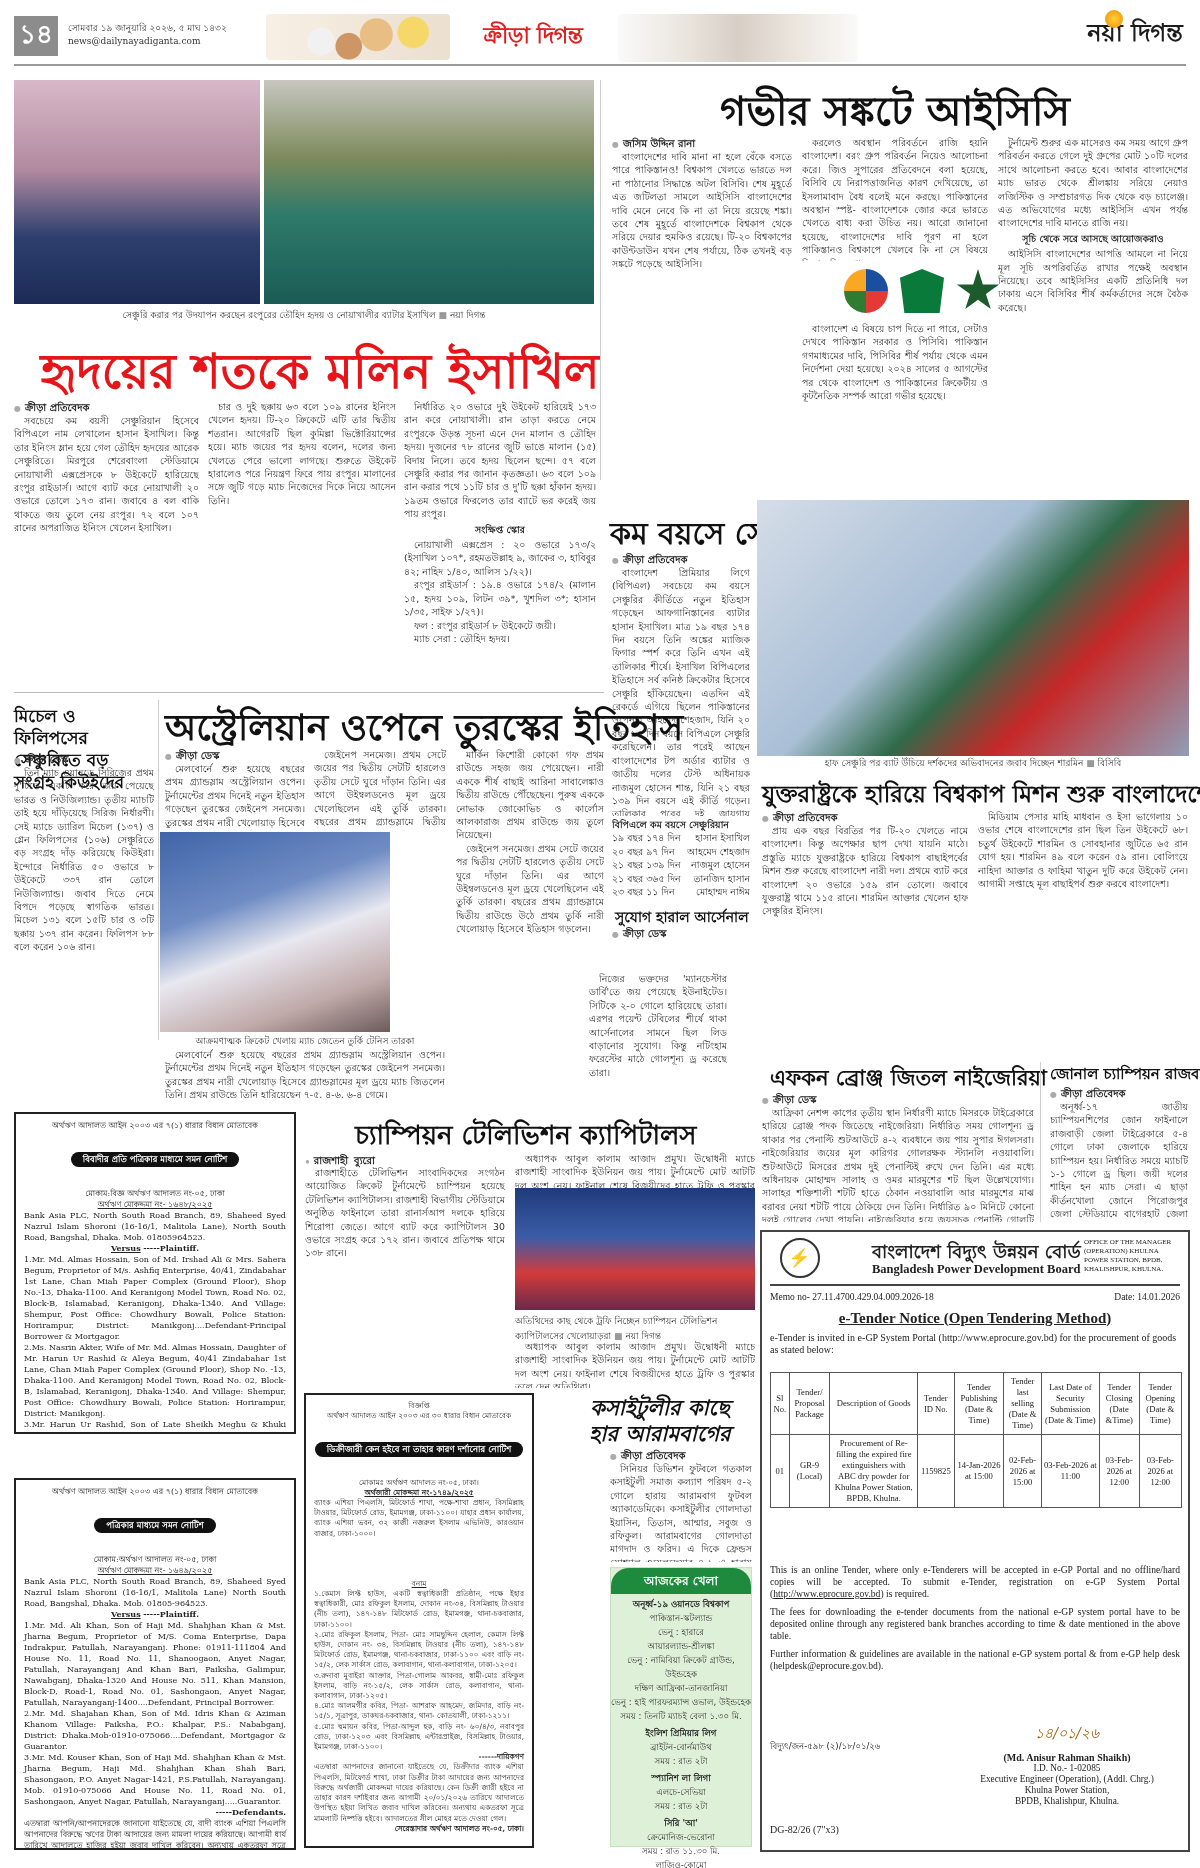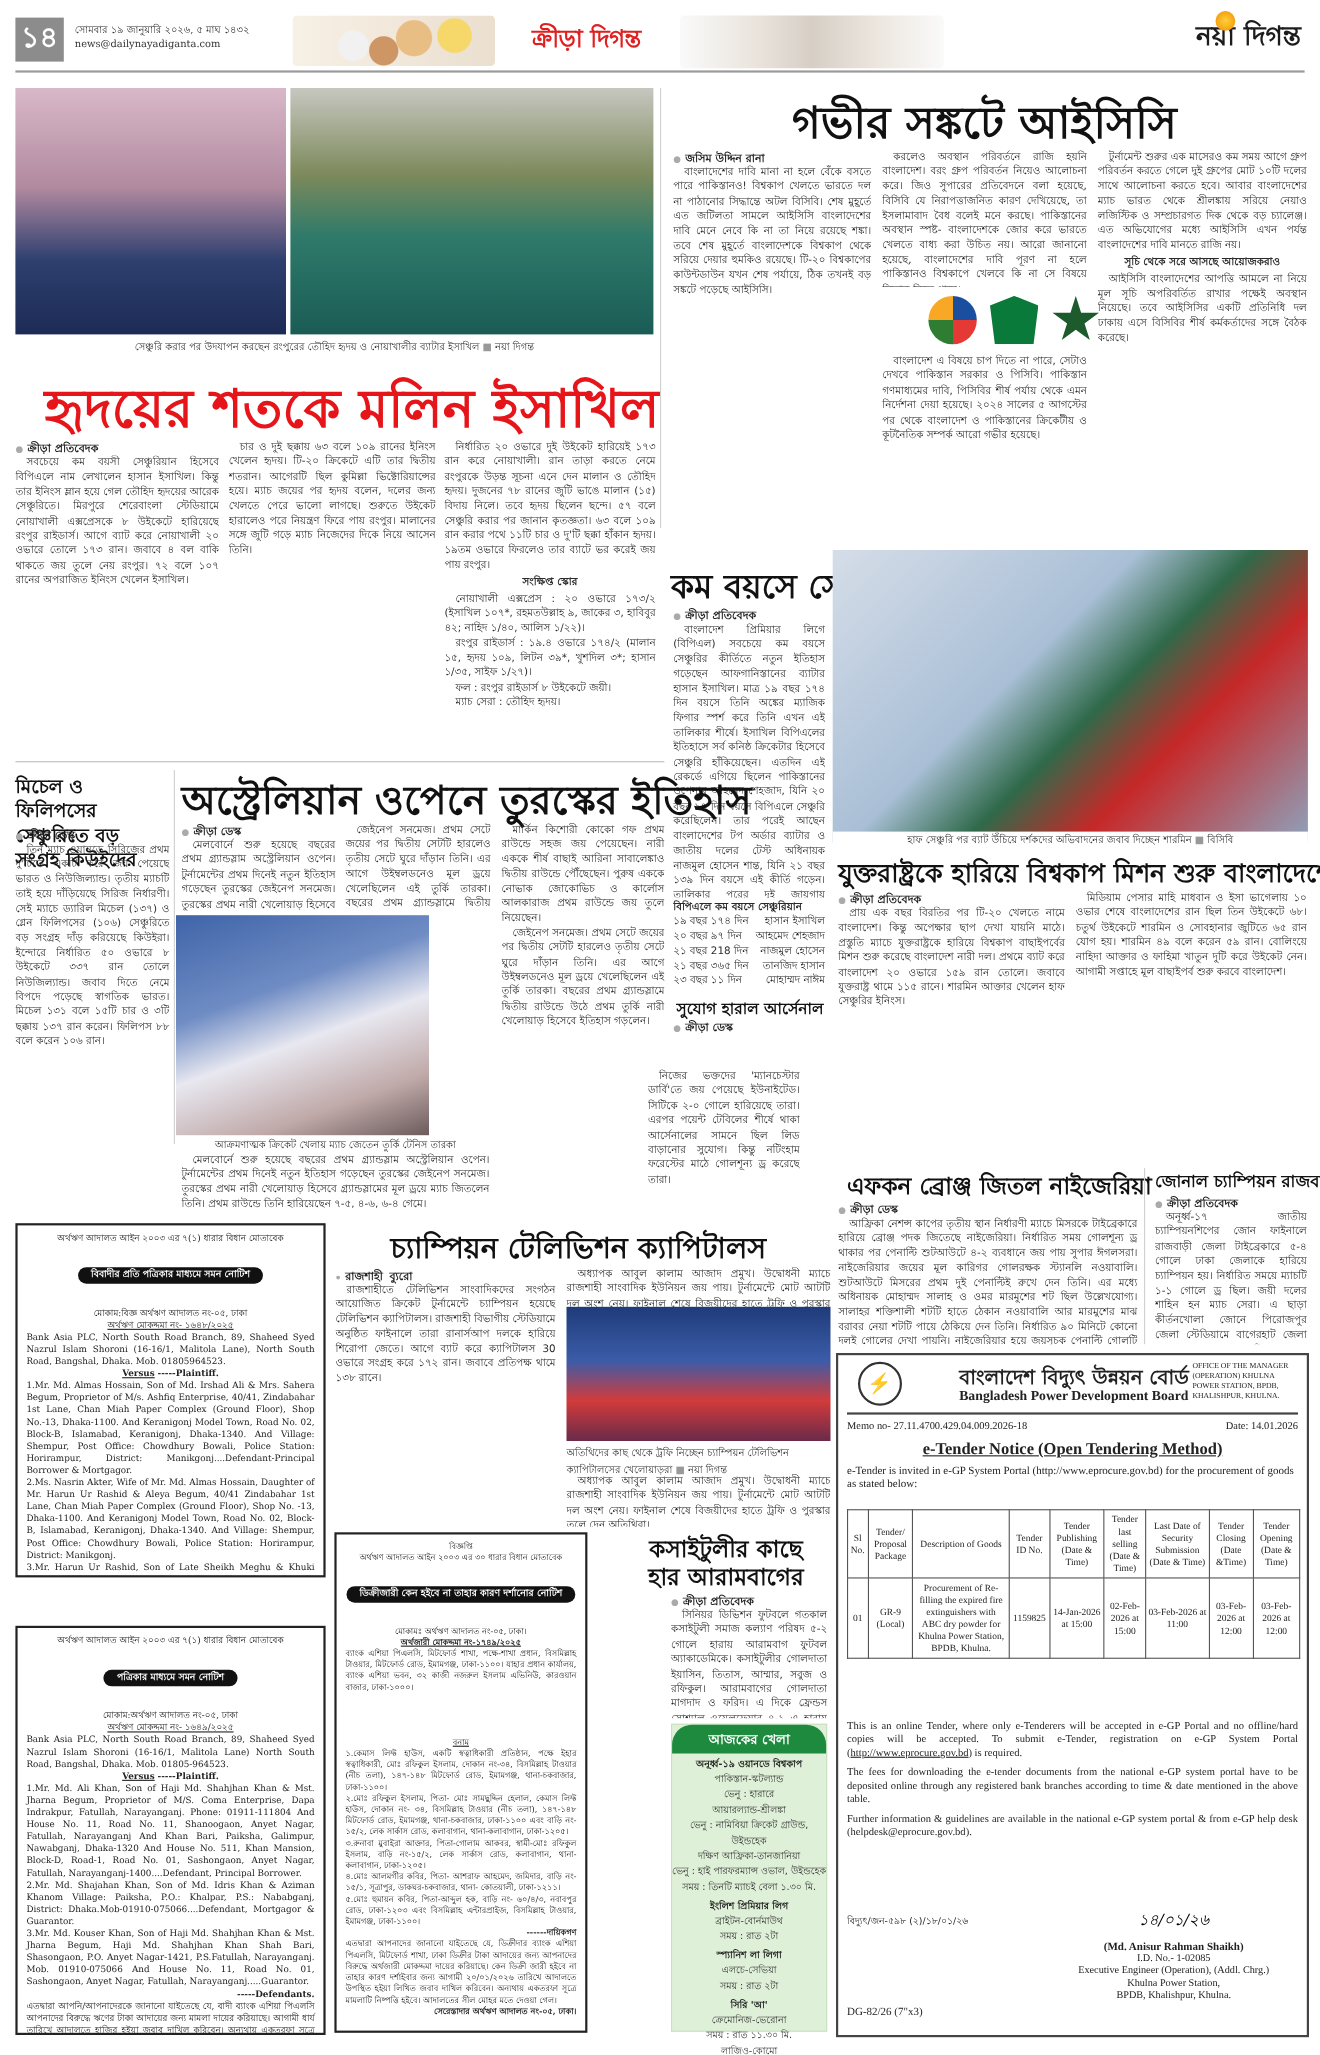--- a/index.html
+++ b/index.html
@@ -76,21 +76,21 @@
   .t-memo { position: absolute; left: 8px; top: 60px; font-size: 9.5px; }
   .t-date { position: absolute; right: 8px; top: 60px; font-size: 9.5px; }
   .t-title { position: absolute; left: 0; right: 0; top: 78px; text-align: center; font-size: 15px; font-weight: bold; text-decoration: underline; }
   .t-intro { position: absolute; left: 8px; right: 8px; top: 100px; font-size: 10px; line-height: 12px; }
   table.t-table { position: absolute; left: 8px; top: 140px; width: 412px; border-collapse: collapse; font-size: 8.6px; line-height: 11px; text-align: center; }
   table.t-table th, table.t-table td { border: 1px solid #555; padding: 3px 2px; font-weight: normal; vertical-align: middle; }
   .t-para { position: absolute; left: 8px; right: 8px; font-size: 9.6px; line-height: 12px; text-align: justify; }
   .t-para a { color: #222; }
   .t-ref { position: absolute; left: 8px; top: 508px; font-size: 8.5px; font-family: "DejaVu Sans", sans-serif; }
   .t-sign { position: absolute; left: 190px; top: 496px; width: 230px; text-align: center; font-size: 9.3px; line-height: 11px; }
-  .t-sig-scrawl { height: 24px; font-style: italic; font-size: 14px; color: #000000; font-family: "DejaVu Serif", serif; margin-top: 13px; }
+  .t-sig-scrawl { height: 24px; font-style: italic; font-size: 14px; color: #a16207; font-family: "DejaVu Serif", serif; }
   .t-sign .name { font-weight: bold; font-size: 10px; }
   .t-dg { position: absolute; left: 8px; top: 592px; font-size: 10px; }
 </style>
 </head>
 <body>
 
 <div class="page-no">১৪</div>
 <div class="mast-date">
   <div>সোমবার ১৯ জানুয়ারি ২০২৬, ৫ মাঘ ১৪৩২</div>
   <div>news@dailynayadiganta.com</div>
@@ -162,21 +162,21 @@
   <div id="age-rows">
       <div style="display: flex; justify-content: space-between;">
         <span>১৯ বছর ১৭৪ দিন</span>
         <span>হাসান ইসাখিল</span>
       </div>
       <div style="display: flex; justify-content: space-between;">
         <span>২০ বছর ৯৭ দিন</span>
         <span>আহমেদ শেহজাদ</span>
       </div>
       <div style="display: flex; justify-content: space-between;">
-        <span>২১ বছর 218 দিন</span>
+        <span>২১ বছর ১৩৯ দিন</span>
         <span>নাজমুল হোসেন</span>
       </div>
       <div style="display: flex; justify-content: space-between;">
         <span>২১ বছর ৩৬৫ দিন</span>
         <span>তানজিদ হাসান</span>
       </div>
       <div style="display: flex; justify-content: space-between;">
         <span>২৩ বছর ১১ দিন</span>
         <span>মোহাম্মদ নাঈম</span>
       </div>
@@ -289,21 +289,21 @@
   <div>১.কেমাস লিফ্ট হাউস, একটি স্বত্বাধিকারী প্রতিষ্ঠান, পক্ষে ইহার স্বত্বাধিকারী, মোঃ রফিকুল ইসলাম, দোকান নং-৩৪, বিসমিল্লাহ টাওয়ার (নীচ তলা), ১৪৭-১৪৮ মিটফোর্ড রোড, ইমামগঞ্জ, থানা-চকবাজার, ঢাকা-১১০০।</div>
   <div>২.মোঃ রফিকুল ইসলাম, পিতা- মোঃ সামছুদ্দিন হেলাল, কেমাস লিফ্ট হাউস, দোকান নং- ৩৪, বিসমিল্লাহ টাওয়ার (নীচ তলা), ১৪৭-১৪৮ মিটফোর্ড রোড, ইমামগঞ্জ, থানা-চকবাজার, ঢাকা-১১০০ এবং বাড়ি নং- ১৫/২, লেক সার্কাস রোড, কলাবাগান, থানা-কলাবাগান, ঢাকা-১২০৫।</div>
   <div>৩.রুনাবা মুবাইরা আক্তার, পিতা-গোলাম আকবর, স্বামী-মোঃ রফিকুল ইসলাম, বাড়ি নং-১৫/২, লেক সার্কাস রোড, কলাবাগান, থানা-কলাবাগান, ঢাকা-১২০৫।</div>
   <div>৪.মোঃ আলমগীর কবির, পিতা- আশরাফ আহমেদ, জমিদার, বাড়ি নং- ১৫/১, সূত্রাপুর, ডাকঘর-চকবাজার, থানা- কোতয়ালী, ঢাকা-১২১১।</div>
   <div>৫.মোঃ হুমায়ন কবির, পিতা-আব্দুল হক, বাড়ি নং- ৬০/৪/৩, নবাবপুর রোড, ঢাকা-১২০৩ এবং বিসমিল্লাহ এন্টারপ্রাইজ, বিসমিল্লাহ টাওয়ার, ইমামগঞ্জ, ঢাকা-১১০০।</div>
   <div class="right">------দায়িকগণ</div>
   <div>এতদ্বারা আপনাদের জানানো যাইতেছে যে, ডিক্রীদার ব্যাংক এশিয়া পিএলসি, মিটফোর্ড শাখা, ঢাকা ডিক্রীর টাকা আদায়ের জন্য আপনাদের বিরুদ্ধে অর্থজারী মোকদ্দমা দায়ের করিয়াছে। কেন ডিক্রী জারী হইবে না তাহার কারণ দর্শাইবার জন্য আগামী ২০/০১/২০২৬ তারিখে আদালতে উপস্থিত হইয়া লিখিত জবাব দাখিল করিবেন। অন্যথায় একতরফা সূত্রে মামলাটি নিষ্পত্তি হইবে। আদালতের সীল মোহর মতে দেওয়া গেল।</div>
   <div class="right">সেরেস্তাদার অর্থঋণ আদালত নং-০৫, ঢাকা।</div>
 </div>
 
-<div class="hl hl-kasai" style="left:580px; top:1395px;">কসাইটুলীর কাছে হার আরামবাগের</div>
+<div class="hl hl-kasai" style="left:580px; top:1395px;font-style:italic;">কসাইটুলীর কাছে হার আরামবাগের</div>
 <div class="byline" style="left:610px; top:1448px;">ক্রীড়া প্রতিবেদক</div>
 <div class="col" style="left:610px; top:1462px; width:142px; height:100px;">
     <p>সিনিয়র ডিভিশন ফুটবলে গতকাল কসাইটুলী সমাজ কল্যাণ পরিষদ ৫-২ গোলে হারায় আরামবাগ ফুটবল অ্যাকাডেমিকে। কসাইটুলীর গোলদাতা ইয়াসিন, তিতাস, আম্মার, সবুজ ও রফিকুল। আরামবাগের গোলদাতা মাগদাদ ও ফরিদ। এ দিকে ফ্রেন্ডস সোশ্যাল ওয়েলফেয়ার ৪-১ এ হারায় মুগদা সমাজ কল্যাণ ও ক্রীড়া সংসদকে।</p>
   </div>
 
 <div class="games">
   <div class="games-head">আজকের খেলা</div>
   <div id="games-list">
       <div class="bold">অনূর্ধ্ব-১৯ ওয়ানডে বিশ্বকাপ</div>
       <div>পাকিস্তান-স্কটল্যান্ড</div>

